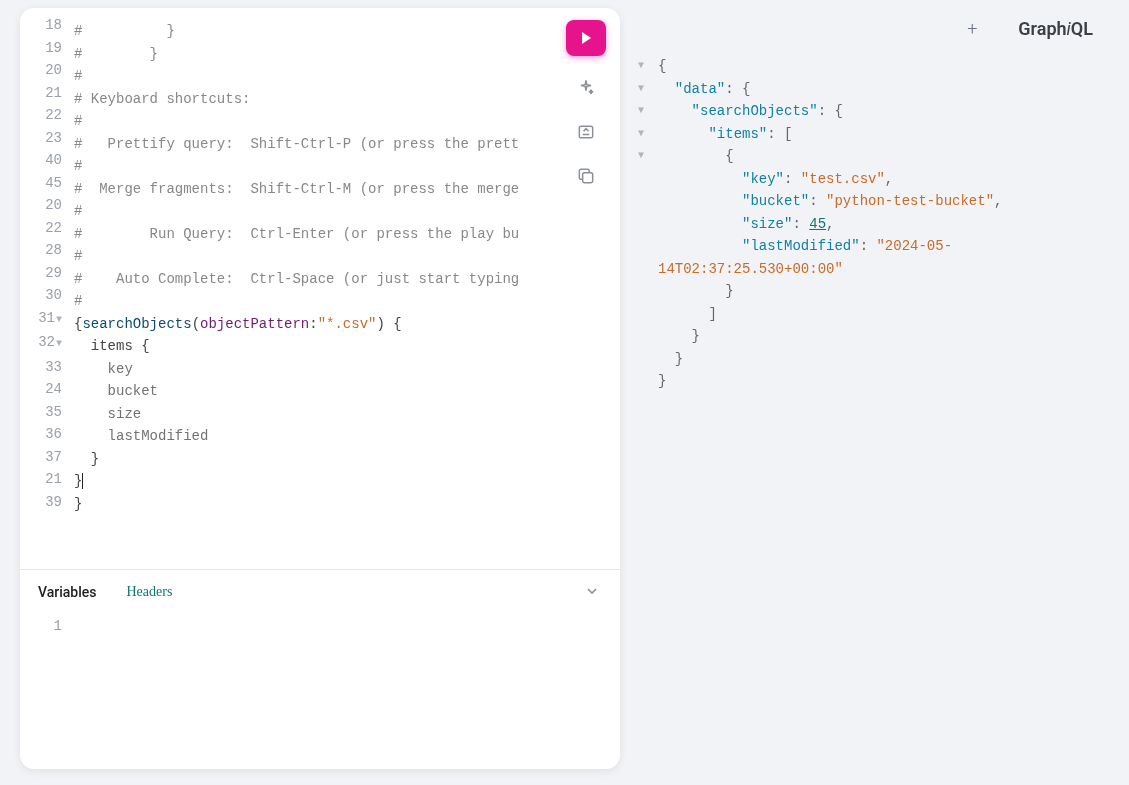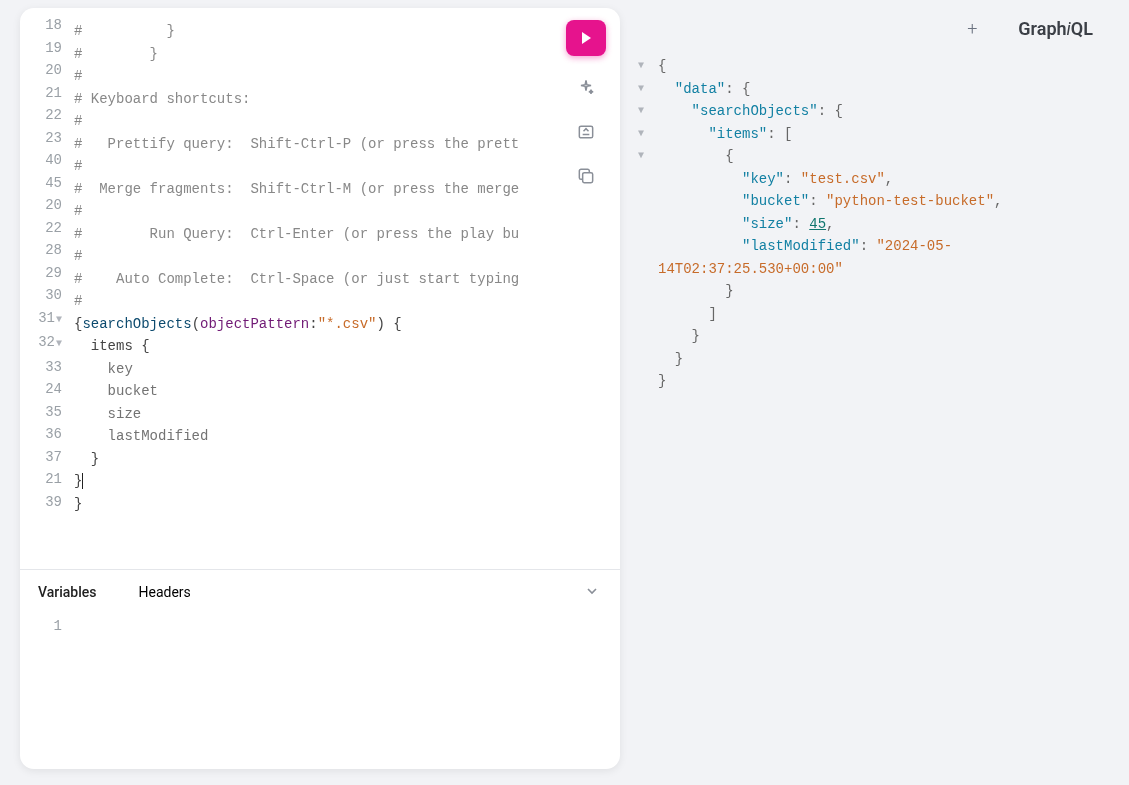--- a/index.html
+++ b/index.html
@@ -87,25 +87,24 @@
   flex-direction: column;
   height: 200px;
 }
 .tabs {
   display: flex;
   align-items: center;
   padding: 14px 18px;
   font-size: 14px;
   color: #444;
   position: relative;
-  gap: 12px;
 }
 .tab { margin-right: 30px; cursor: pointer; }
 .tab.active { color: #222; font-weight: 500; }
-.tab.inactive { color: #000000; }
+.tab.inactive { color: #0f766e; font-family: Liberation Serif, serif; }
 .chevron {
   position: absolute;
   right: 20px;
   color: #8a8f98;
   cursor: pointer;
 }
 .vars-editor {
   flex: 1;
   display: flex;
 }

